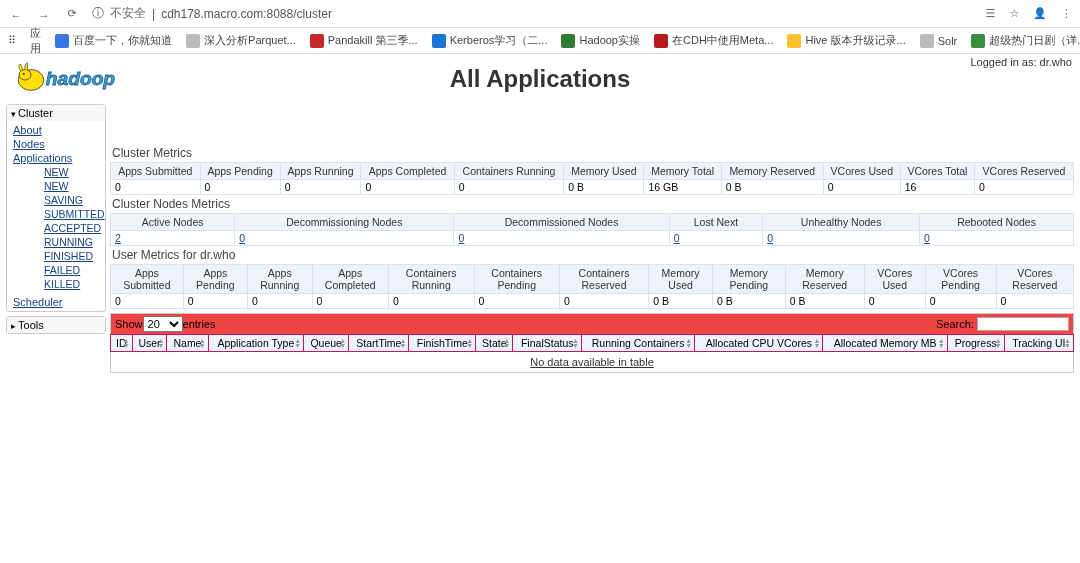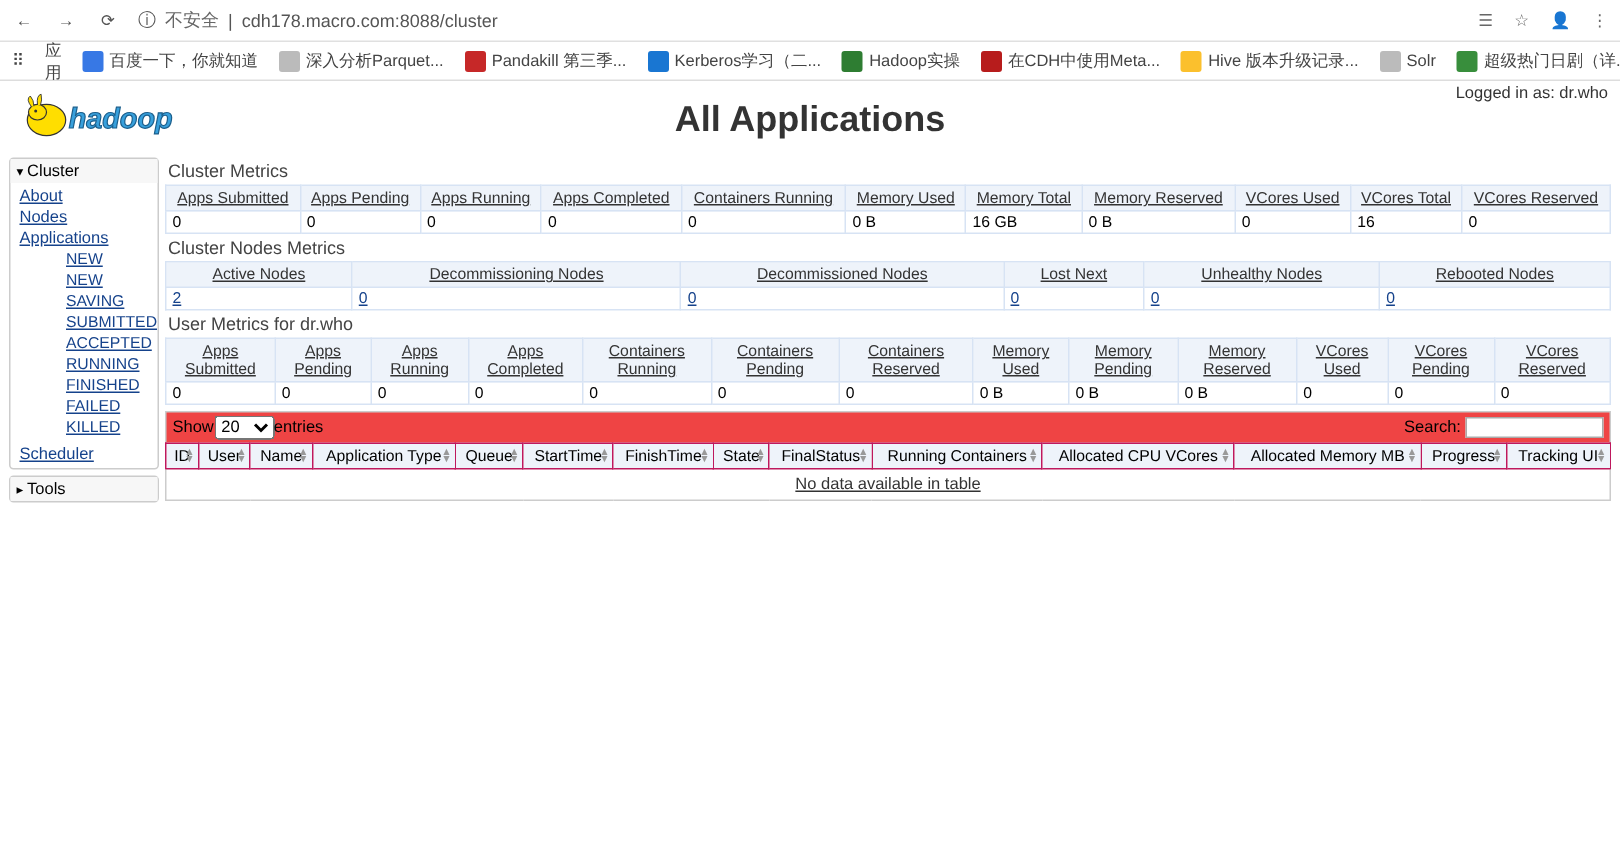--- a/index.html
+++ b/index.html
@@ -31,25 +31,25 @@
 .sidebox { border: 1px solid #ccc; border-radius: 3px; margin-bottom: 4px; }
 .sidebox-h { padding: 2px 4px; font-size: 11px; background: #f7f7f7; cursor: pointer; }
 .sidebox-h::before { content: "▸ "; font-size: 9px; }
 .sidebox-h.open::before { content: "▾ "; }
 .sidebox-body { padding: 2px 6px; }
 .sidenav a { display: block; color: #15428b; text-decoration: underline; font-size: 11px; line-height: 14px; }
 .sidenav .sub { margin-left: 12px; }
 .sidenav .sub a { font-size: 10.5px; margin-left: 19px; }
 .sidenav .blk { margin-top: 4px; }
 
-.main { flex: 1; min-width: 0; }
+.main { flex: 1; min-width: 0; margin-top: 40px; }
 
 .section-h { font-size: 12px; color: #444; margin: 2px 0 2px 2px; }
 table.metrics { width: 100%; border-collapse: collapse; }
-table.metrics th { background: #eef3fa; border: 1px solid #d7e3f4; padding: 2px 4px; font-weight: normal; font-size: 10.5px; color: #333; text-align: center; text-decoration: underline; }
+table.metrics th { background: #eef3fa; border: 1px solid #d7e3f4; padding: 2px 4px; font-weight: normal; font-size: 10.5px; color: #333; text-align: center; }
 table.metrics td { border: 1px solid #d7e3f4; padding: 1px 4px; font-size: 10.5px; text-align: left; }
 table.metrics td a { color: #15428b; text-decoration: underline; }
 
 .dt-top { background: #ef4444; border: 1px solid #ccc; border-bottom: none; padding: 2px 4px; display: flex; align-items: center; font-size: 11px; margin-top: 4px; }
 .dt-top select { font-size: 11px; width: 40px; }
 .dt-top .search-wrap { margin-left: auto; }
 .dt-top input { width: 92px; border: 1px solid #aaa; font-size: 11px; }
 
 table.apps { width: 100%; border-collapse: collapse; border: 1px solid #ccc; }
 table.apps th { background: #eef3fa; border: 1px solid #be185d; padding: 2px 4px; font-weight: normal; font-size: 10.5px; text-align: center; position: relative; }

